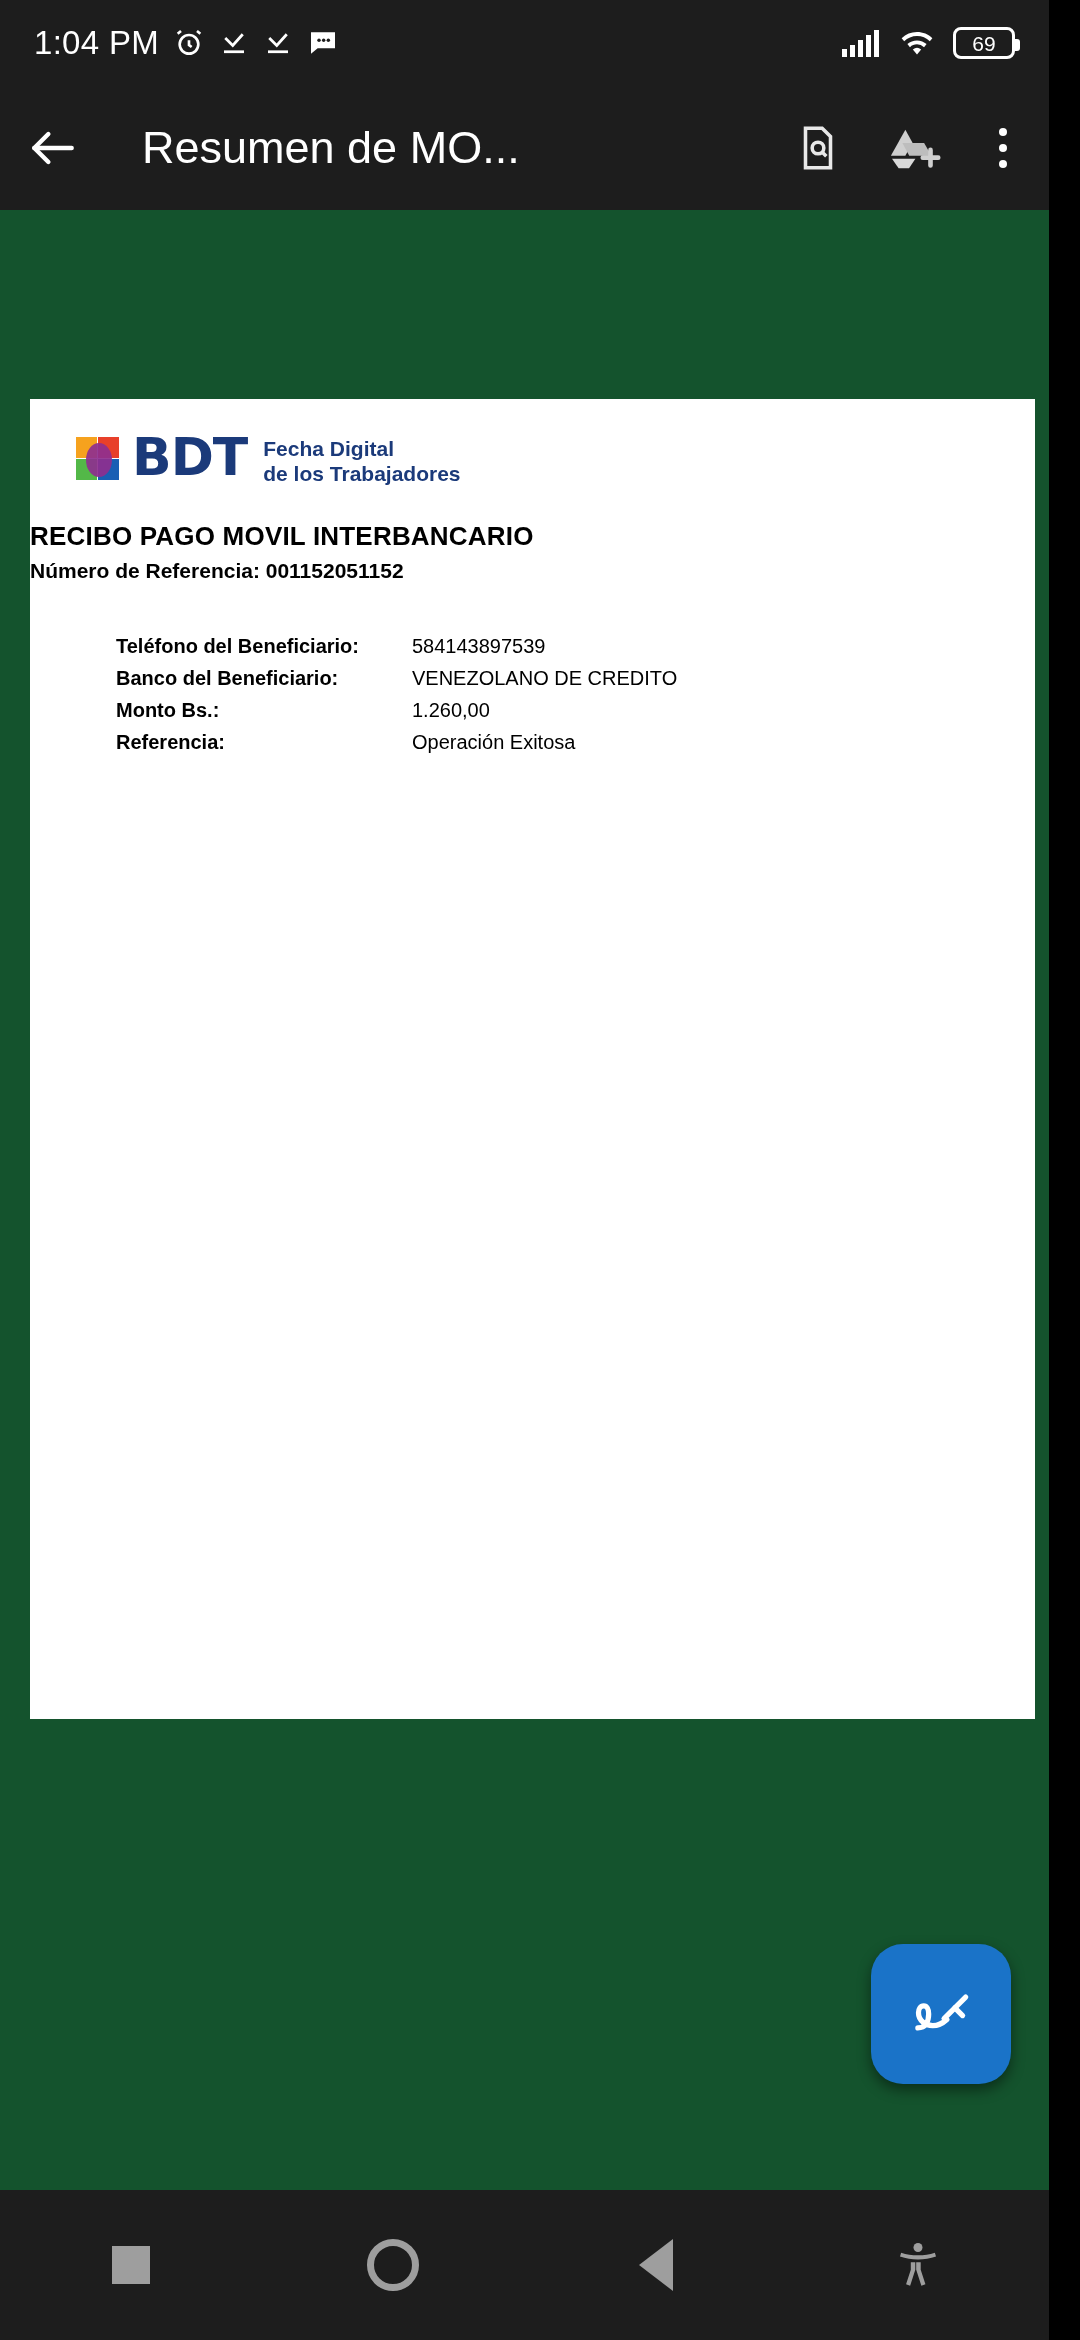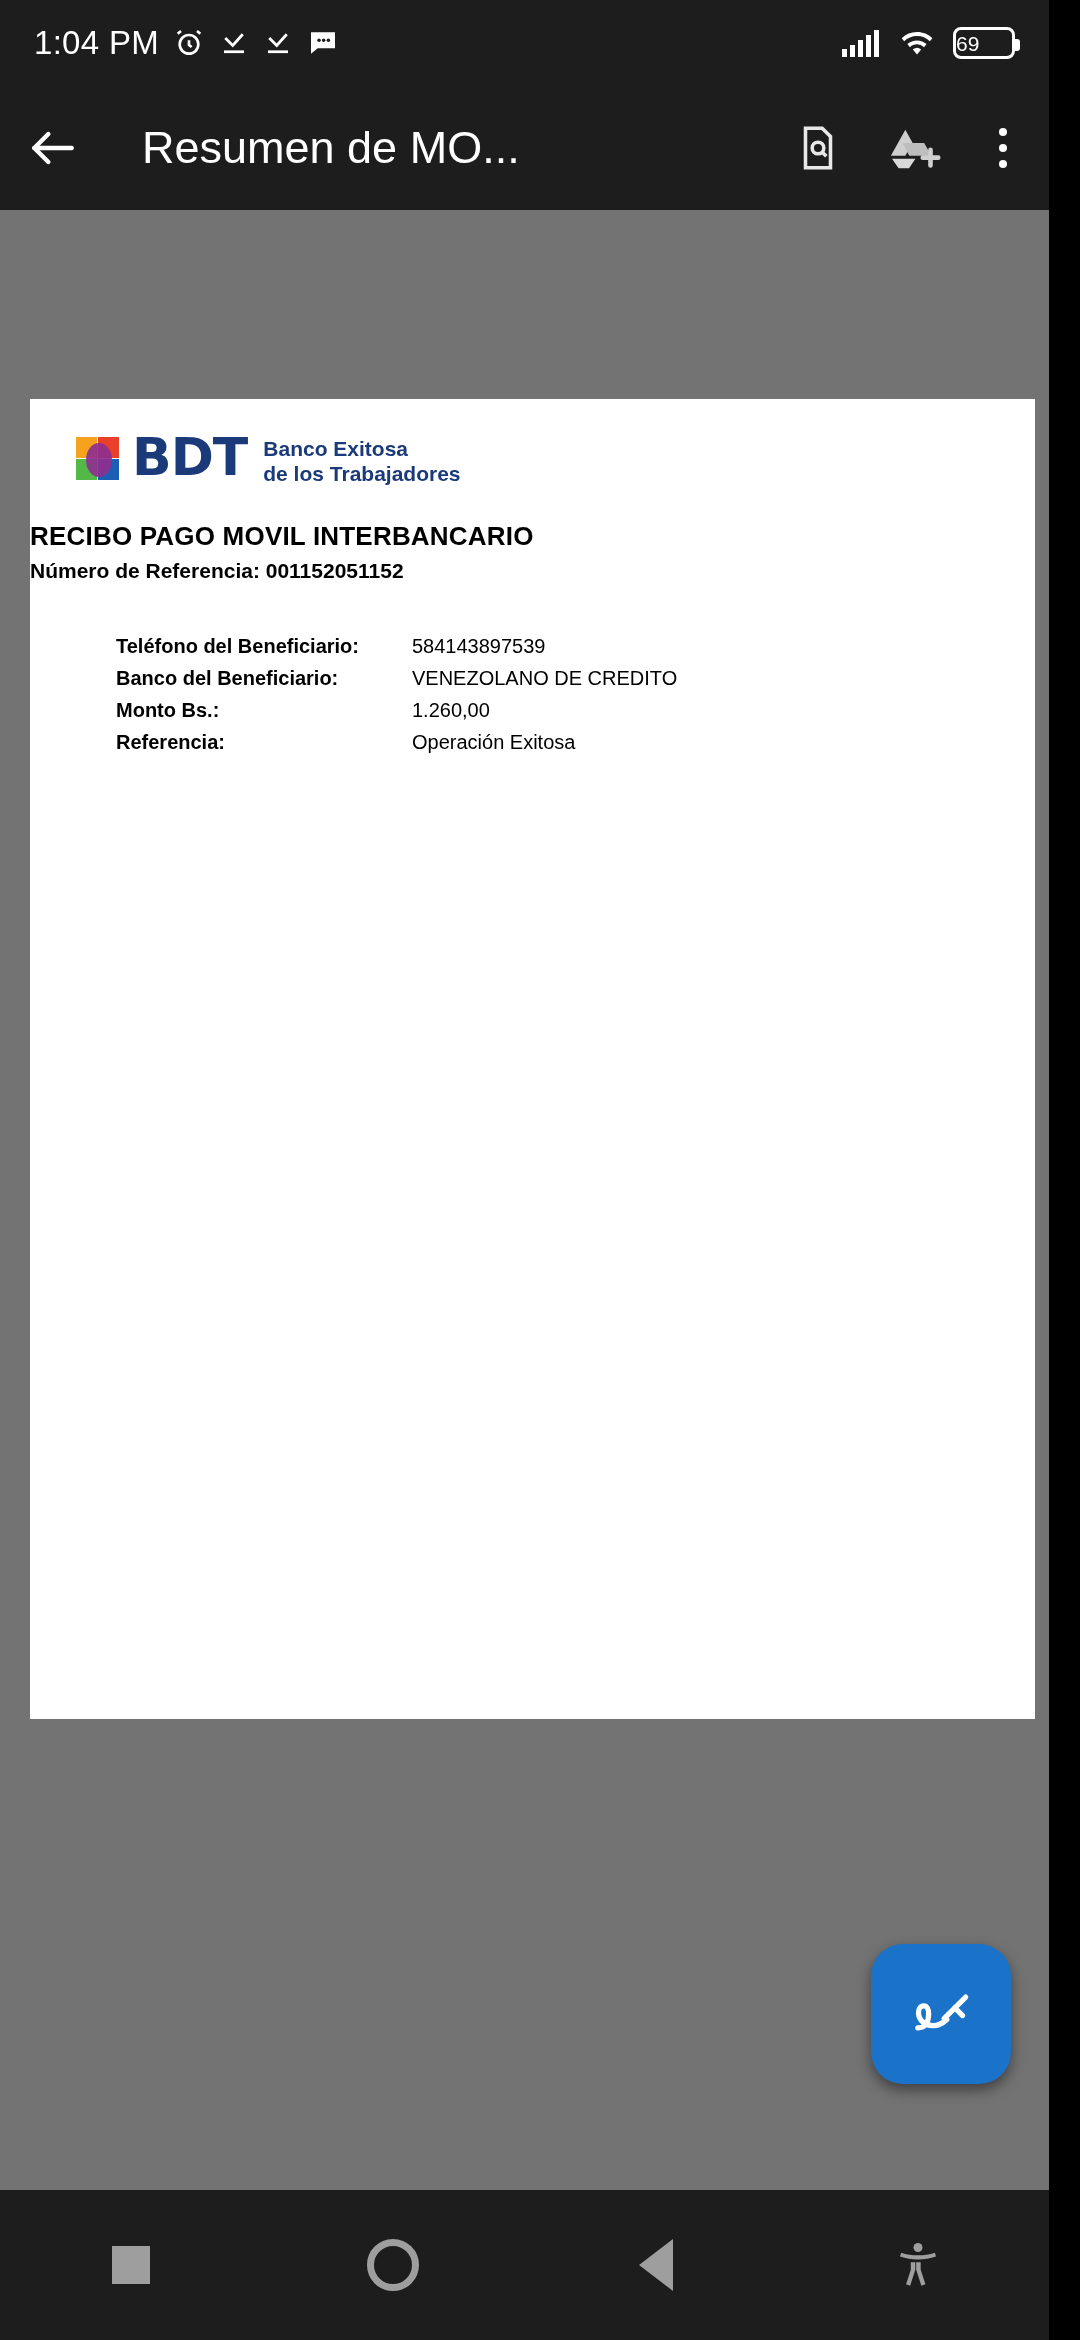--- a/index.html
+++ b/index.html
@@ -56,20 +56,21 @@
     gap: 16px;
   }
   .battery {
     width: 62px;
     height: 32px;
     border: 3px solid #ffffff;
     border-radius: 8px;
     position: relative;
     display: flex;
     align-items: center;
+    justify-content: center;
     box-sizing: border-box;
   }
   .battery:after {
     content: "";
     position: absolute;
     right: -8px;
     top: 9px;
     width: 5px;
     height: 12px;
     background: #fff;
@@ -135,21 +136,21 @@
     height: 8px;
     border-radius: 50%;
     background: #fff;
     display: block;
   }
 
   
   .viewer {
     flex: 1 1 auto;
     position: relative;
-    background: #737373;
+    background: #14532d;
     overflow: hidden;
   }
   .page {
     position: absolute;
     left: 30px;
     top: 189px;
     width: 1005px;
     height: 1320px;
     background: #ffffff;
     box-sizing: border-box;
@@ -390,21 +391,21 @@
       <div class="doc-header">
         <div class="logo-mark">
           <span class="sq a"></span>
           <span class="sq b"></span>
           <span class="sq c"></span>
           <span class="sq d"></span>
           <span class="circle"></span>
         </div>
         <div class="logo-bdt">BDT</div>
         <div class="logo-words">
-          <div>Banco Exitosa</div>
+          <div>Fecha Digital</div>
           <div>de los Trabajadores</div>
         </div>
       </div>
 
       <div class="doc-titleblock">
         <div class="doc-title">RECIBO PAGO MOVIL INTERBANCARIO</div>
         <div class="doc-sub">Número de Referencia: 001152051152</div>
       </div>
 
       <div class="fields">

